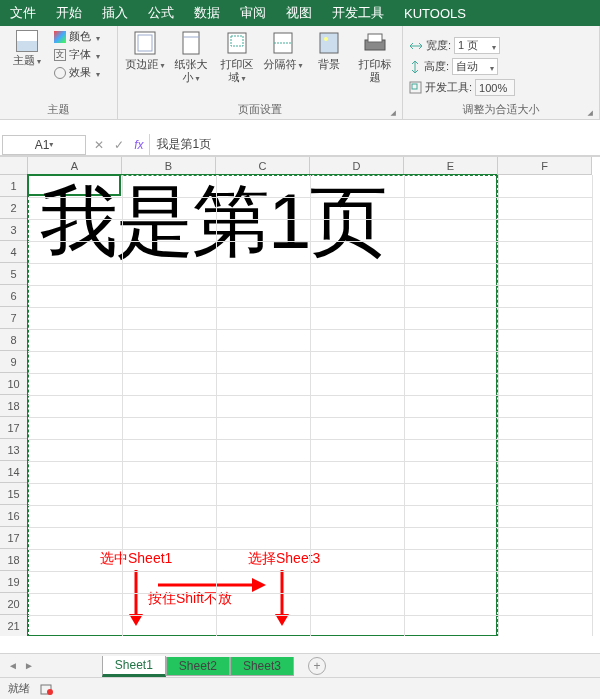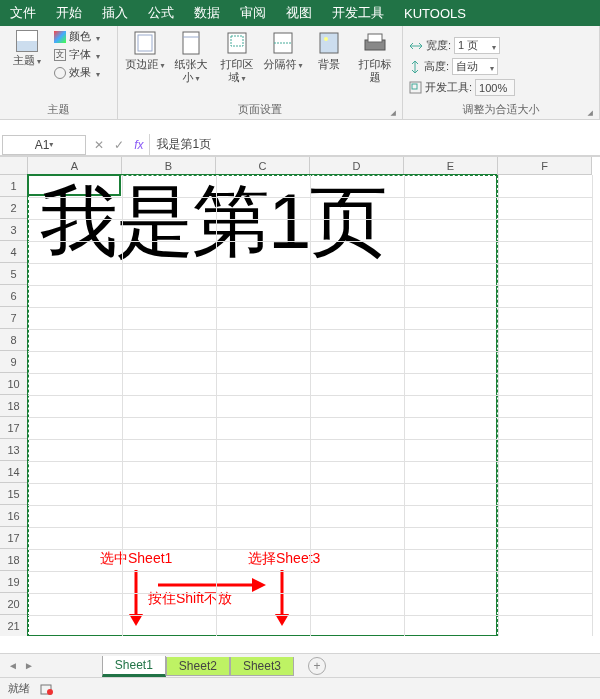--- a/index.html
+++ b/index.html
@@ -42,21 +42,21 @@
   .cellgridline-h { position:absolute; left:0; right:0; height:0; border-bottom:1px solid #e0e0e0;}
   .selection { position:absolute; border:2px solid #1a7f37;}
   .print-border { position:absolute; border:1px dashed #1a7f37;}
   .bigtext { position:absolute; left:12px; top:0; font-size:78px; color:#000; line-height:92px; letter-spacing:-2px; white-space:nowrap;}
   .anno { position:absolute; color:#f00; font-size:14px; font-weight:500;}
   
   .sheettab-row { position:absolute; bottom:22px; left:0; right:0; height:24px; background:#f3f3f3; display:flex; align-items:center; border-top:1px solid #d4d4d4;}
   .sheetnav { display:flex; gap:6px; padding:0 8px; color:#888;}
   .sheetnav span{cursor:pointer; font-size:10px;}
   .sheettabs { display:flex; align-items:center; height:100%; margin-left:60px;}
-  .sheettab { border:1px solid #aaa; border-top:none; background:#bef264; padding:2px 12px; font-size:12px; color:#444; cursor:pointer; position:relative; top:1px;}
+  .sheettab { border:1px solid #aaa; border-top:none; background:#22c55e; padding:2px 12px; font-size:12px; color:#444; cursor:pointer; position:relative; top:1px;}
   .sheettab.active { background:#fff; border-bottom:3px solid #217346; color:#217346;}
   .newsheet { margin-left:14px; width:18px; height:18px; border:1px solid #aaa; border-radius:50%; display:flex; align-items:center; justify-content:center; color:#888; cursor:pointer; font-size:12px;}
   
   .statusbar { position:absolute; bottom:0; left:0; right:0; height:22px; background:#f3f3f3; border-top:1px solid #d4d4d4; display:flex; align-items:center; padding:0 8px; font-size:11px; color:#555; gap:10px;}
   
   svg{display:block;}
 </style>
 </head>
 <body>
 

